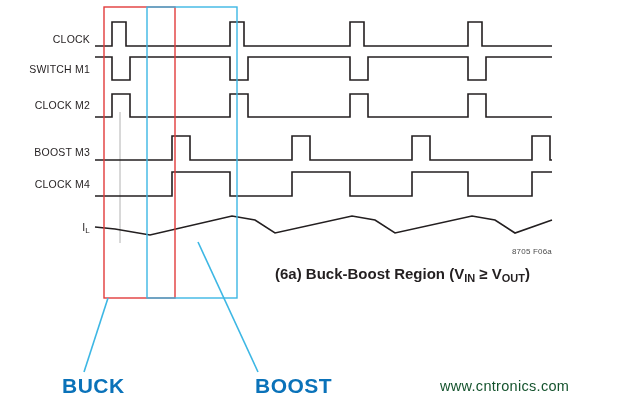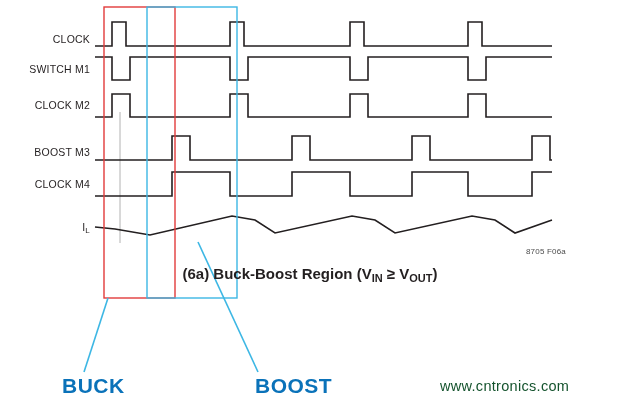--- a/index.html
+++ b/index.html
@@ -8,26 +8,26 @@
     font-family:"Liberation Sans", sans-serif; overflow:hidden;
   }
   svg.diagram { position:absolute; left:0; top:0; }
   .sig-label {
     position:absolute; left:0; width:90px; text-align:right;
     font-size:10.5px; line-height:12px; height:12px; color:#231f20;
     letter-spacing:0.2px; white-space:nowrap;
   }
   .sig-label .sub { font-size:8px; position:relative; top:2px; }
   .caption {
-    position:absolute; left:90px; width:440px; top:265px; text-align:center;
+    position:absolute; left:90px; width:440px; top:265px; text-align:right;
     font-size:15px; font-weight:bold; color:#231f20; white-space:nowrap;
   }
   .caption .capsub { font-size:11px; position:relative; top:3px; }
   .figref {
-    position:absolute; left:498px; width:68px; top:247px; text-align:right;
+    position:absolute; left:498px; width:68px; top:247px; text-align:center;
     font-size:8px; color:#4d4d4d; letter-spacing:0.2px;
   }
   .region {
     position:absolute; top:374px; font-size:21px; font-weight:bold;
     color:#0a72b9; letter-spacing:0.5px;
   }
   .region.buck  { left:62px; }
   .region.boost { left:255px; }
   .watermark {
     position:absolute; left:440px; top:378px; font-size:14.5px;

